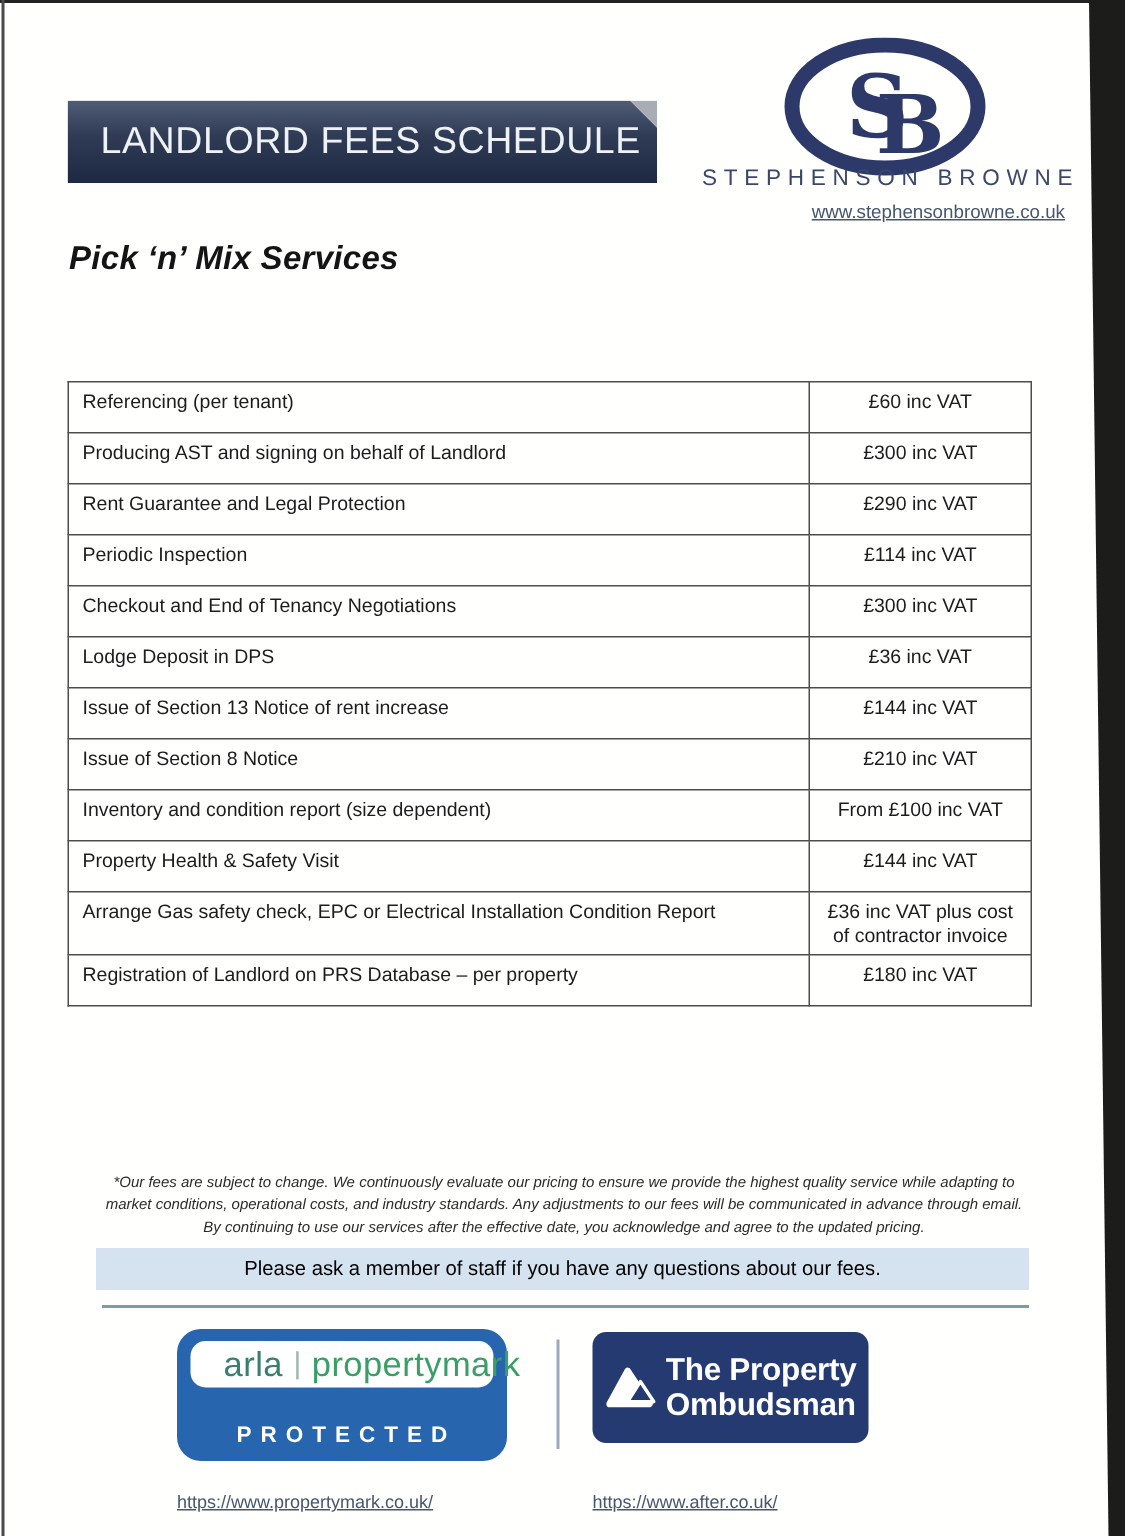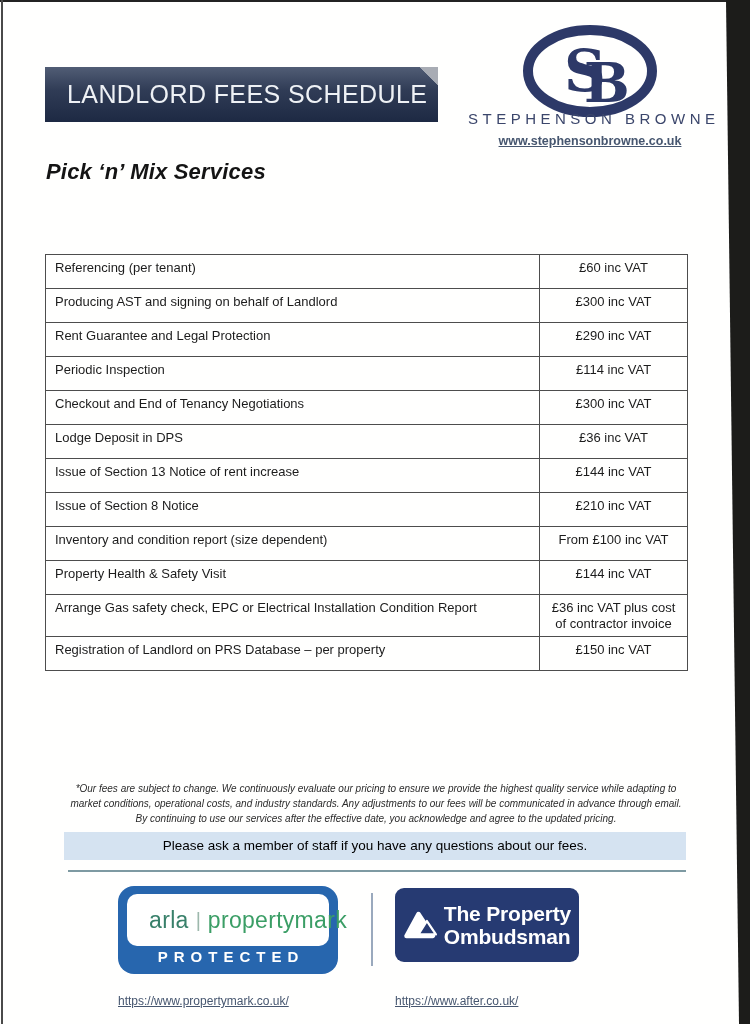--- a/index.html
+++ b/index.html
@@ -20,43 +20,43 @@
     box-shadow:0 1px 2px rgba(0,0,0,.4); }
   .banner-fold { position:absolute; left:420px; top:67px; width:18px; height:18px; background:#a8acb4;
     clip-path:polygon(0 0, 100% 0, 100% 100%); }
   .banner-title { line-height:55px; padding-left:22px; font-size:25px; font-weight:500;
     color:#eef1f5; letter-spacing:.4px; white-space:nowrap; }
 
   
   .brand-logo { position:absolute; left:520px; top:25px; width:140px; height:93px; }
   .brand-name { position:absolute; left:468px; top:110px; width:244px; text-align:center;
     font-size:15px; letter-spacing:4.5px; color:#3b466b; font-weight:500; white-space:nowrap; }
-  .brand-link { position:absolute; left:470px; top:134px; width:240px; text-align:center;
-    font-size:12.5px; color:#46566f; text-decoration:underline;font-weight:bold; }
+  .brand-link { position:absolute; left:470px; top:134px; width:240px; text-align:right;
+    font-size:12.5px; color:#46566f; text-decoration:underline; }
 
   .section-title { position:absolute; left:46px; top:159px; font-size:22px; font-weight:bold;
     font-style:italic; color:#141414; letter-spacing:.2px; }
 
   
   table.fees { position:absolute; left:45px; top:254px; width:643px; border-collapse:collapse;border-radius:29px; }
   table.fees td { border:1px solid #4d4d4d; vertical-align:top; font-size:13px; color:#1c1c1c; height:33px; }
   table.fees td.svc { padding:5px 10px 13px 9px; }
   table.fees td.fee { width:148px; text-align:center; padding:5px 6px 5px 6px; line-height:15.5px; }
 
   
   .disclaimer { position:absolute; left:70px; top:781px; width:612px; text-align:center;
     font-size:10px; font-style:italic; color:#2b2b2b; line-height:1.5; font-weight:500; }
   .notice-banner { position:absolute; left:64px; top:832px; width:622px; height:28px;
     background:#d5e3f1; text-align:center; line-height:28px; font-size:13.5px; color:#000000; }
   .teal-line { position:absolute; left:68px; top:870px; width:618px; height:2px; background:#7e9aa2; }
 
   
   .arla-logo { position:absolute; left:118px; top:886px; width:220px; height:88px;
     background:#2766ae; border-radius:16px; }
-  .arla-inner { position:absolute; left:9px; top:8px; right:9px; height:52px; background:#ffffff;
+  .arla-inner { position:absolute; left:9px; top:8px; right:9px; height:31px; background:#ffffff;
     border-radius:10px; display:flex; align-items:center; justify-content:center;padding-left:40px; }
   .arla-word-left { font-size:23px; color:#38806a; font-weight:500; letter-spacing:.3px; }
   .arla-pipe { font-size:20px; color:#9db8ac; margin:0 7px; font-weight:300; }
   .arla-word-right { font-size:23px; color:#3b9e66; font-weight:500; letter-spacing:.3px; }
   .arla-protected { position:absolute; bottom:9px; left:0; width:100%; text-align:center;
     color:#ffffff; font-size:15px; font-weight:bold; letter-spacing:6px; text-indent:6px; }
 
   .logo-divider { position:absolute; left:371px; top:893px; width:2px; height:73px; background:#9aa9bd; }
 
   
@@ -146,21 +146,21 @@
     </tr>
 
     <tr>
       <td class="svc">Arrange Gas safety check, EPC or Electrical Installation Condition Report</td>
       <td class="fee">£36 inc VAT plus cost of contractor invoice</td>
     </tr>
 
 
     <tr>
       <td class="svc">Registration of Landlord on PRS Database – per property</td>
-      <td class="fee">£150 inc VAT</td>
+      <td class="fee">£180 inc VAT</td>
     </tr>
   </tbody>
   </table>
 
   <div class="disclaimer">*Our fees are subject to change. We continuously evaluate our pricing to ensure we provide the highest quality service while adapting to market conditions, operational costs, and industry standards. Any adjustments to our fees will be communicated in advance through email. By continuing to use our services after the effective date, you acknowledge and agree to the updated pricing.</div>
   <div class="notice-banner">Please ask a member of staff if you have any questions about our fees.</div>
   <div class="teal-line"></div>
 
   <div class="arla-logo">
     <div class="arla-inner">

